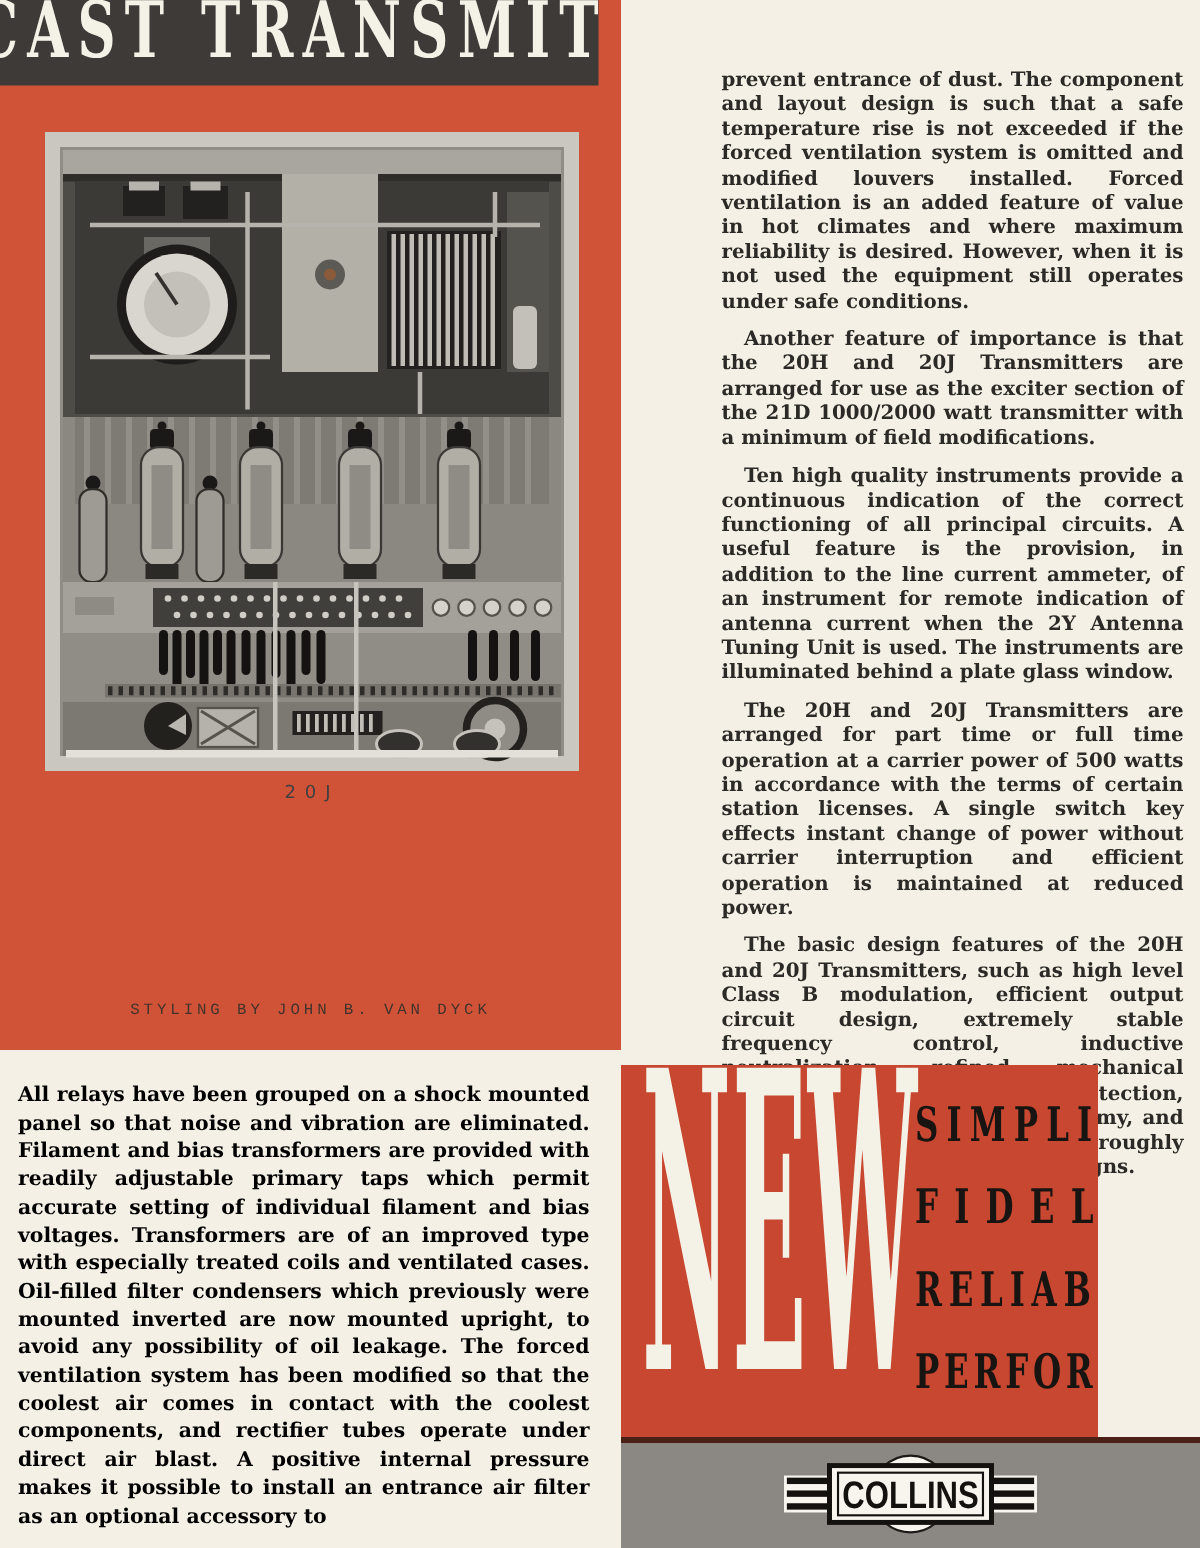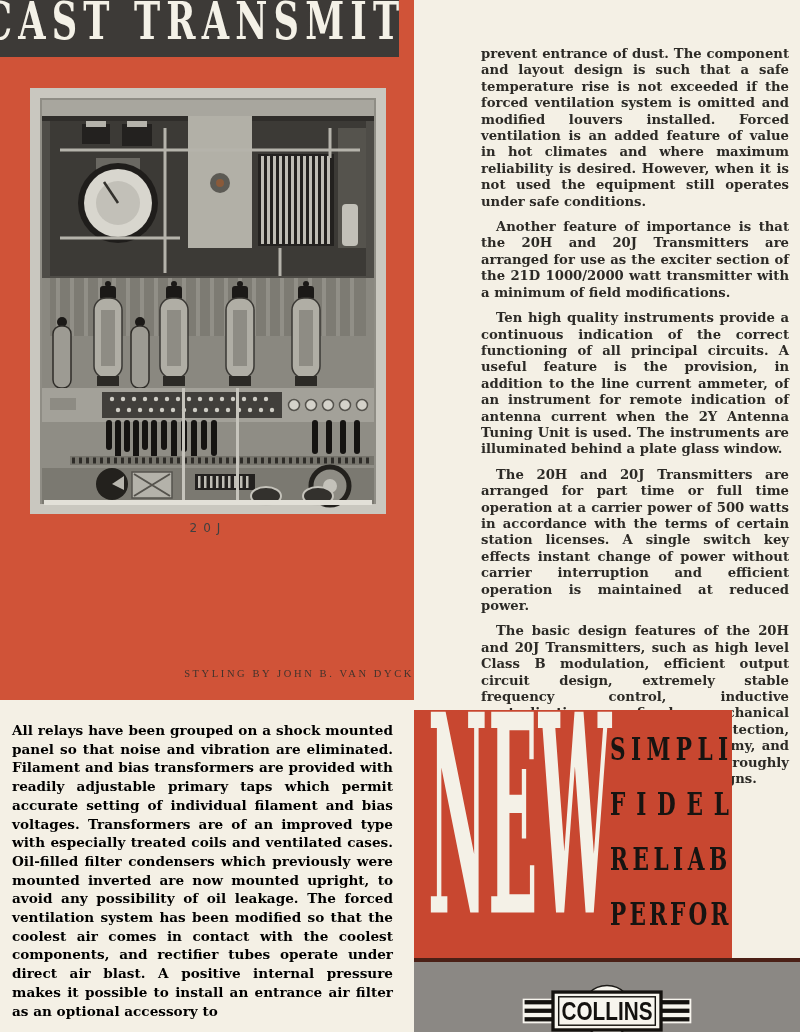--- a/index.html
+++ b/index.html
@@ -23,22 +23,22 @@
     position:absolute; left:0; top:0; width:414px; height:700px;
     background:#d05338; z-index:1;
   }
   .photo-figure { position:absolute; left:30px; top:88px; width:356px; height:426px; z-index:2; }
   .photo-caption {
     position:absolute; left:30px; top:521px; width:356px; text-align:center;
     font-family:"DejaVu Sans", sans-serif; font-size:12px; letter-spacing:6px;
     color:#404040; z-index:2;
   }
   .styling-credit {
-    position:absolute; left:0; top:668px; width:414px; text-align:right;
-    font-family:Liberation Serif, serif; font-size:10.5px; letter-spacing:2.6px;
+    position:absolute; left:0; top:668px; width:414px; text-align:center;
+    font-family:Liberation Mono, monospace; font-size:10.5px; letter-spacing:2.6px;
     color:#41332c; z-index:2;
   }
   
   .right-col {
     position:absolute; left:437px; top:46px; width:308px;
     color:#2c2a26; font-size:13.2px; line-height:16.4px; font-weight:bold;
     text-align:justify;
     margin-left:44px;
   }
   .right-col p { margin:0; }
@@ -66,21 +66,21 @@
     white-space:nowrap; transform:scale(0.9,1.32); transform-origin:0 0;
   }
   .kw-1 { letter-spacing:6px; }
   .kw-2 { letter-spacing:12px; }
   .kw-3 { letter-spacing:5px; }
   .kw-4 { letter-spacing:3.5px; }
   
   .footer-strip {
     position:absolute; left:414px; top:958px; width:386px; height:74px;
     background:#8b8884; border-top:4px solid #4b2016; box-sizing:border-box;
-    display:flex; justify-content:center; align-items:flex-start; padding-top:21px;
+    display:flex; justify-content:center; align-items:flex-start; padding-top:6px;
   }
 </style>
 </head>
 <body>
 
 <div class="red-panel"></div>
 
 <div class="masthead">
   <div class="masthead-title">CAST TRANSMITTERS</div>
 </div>

